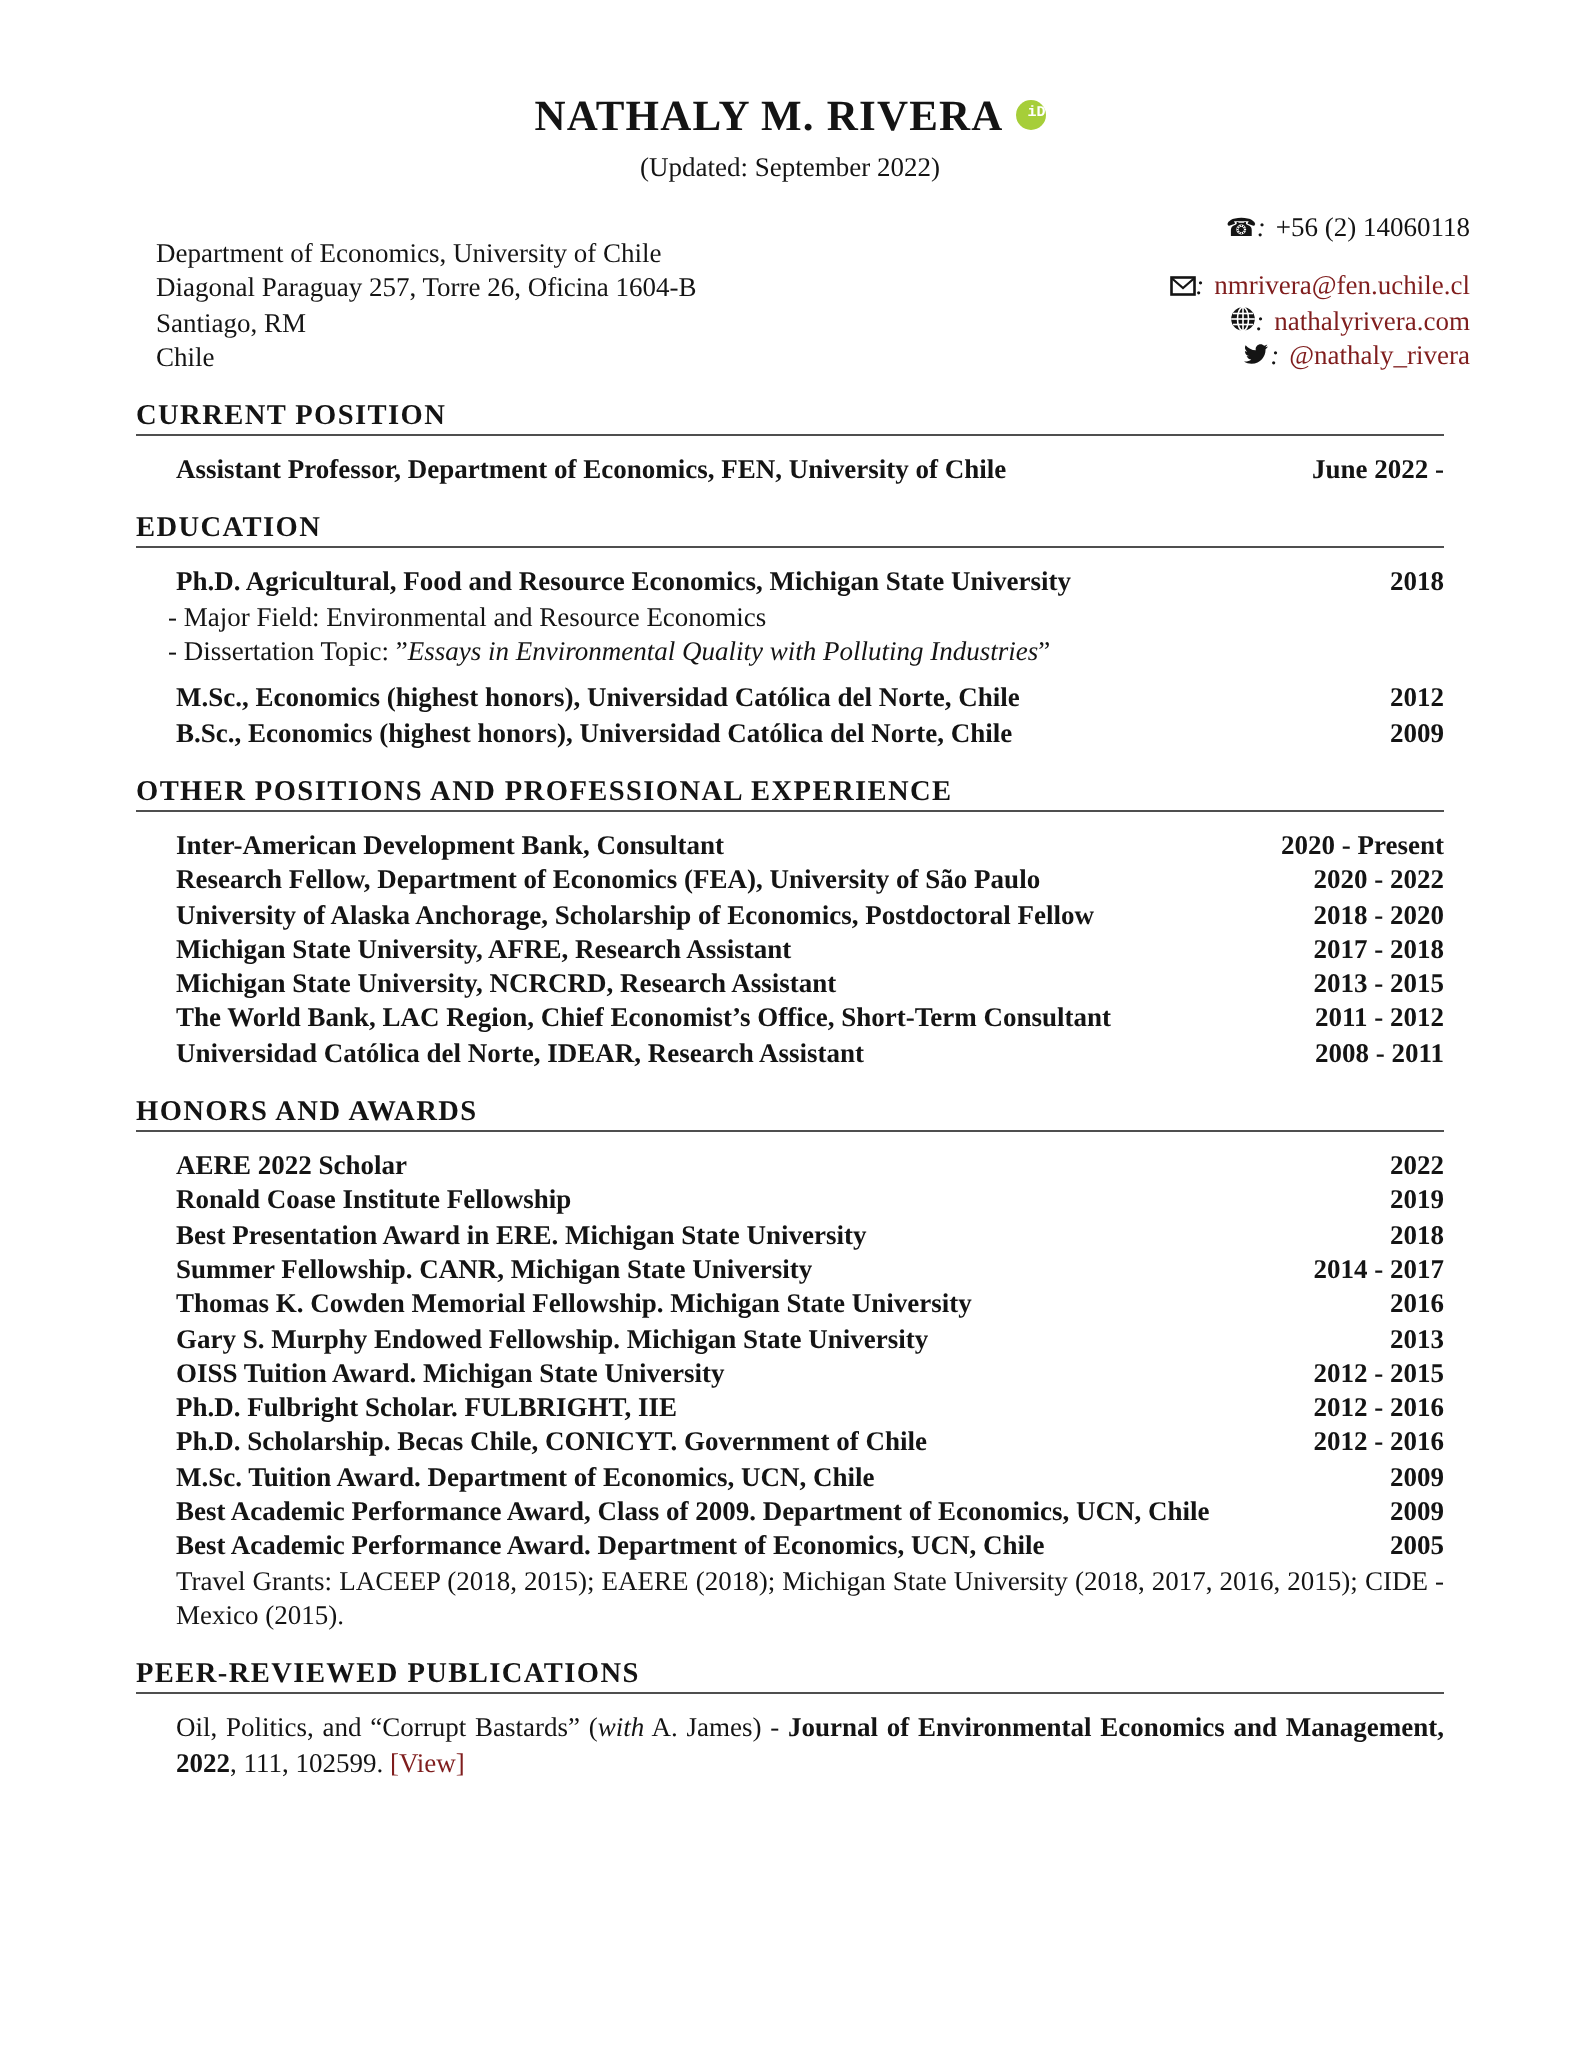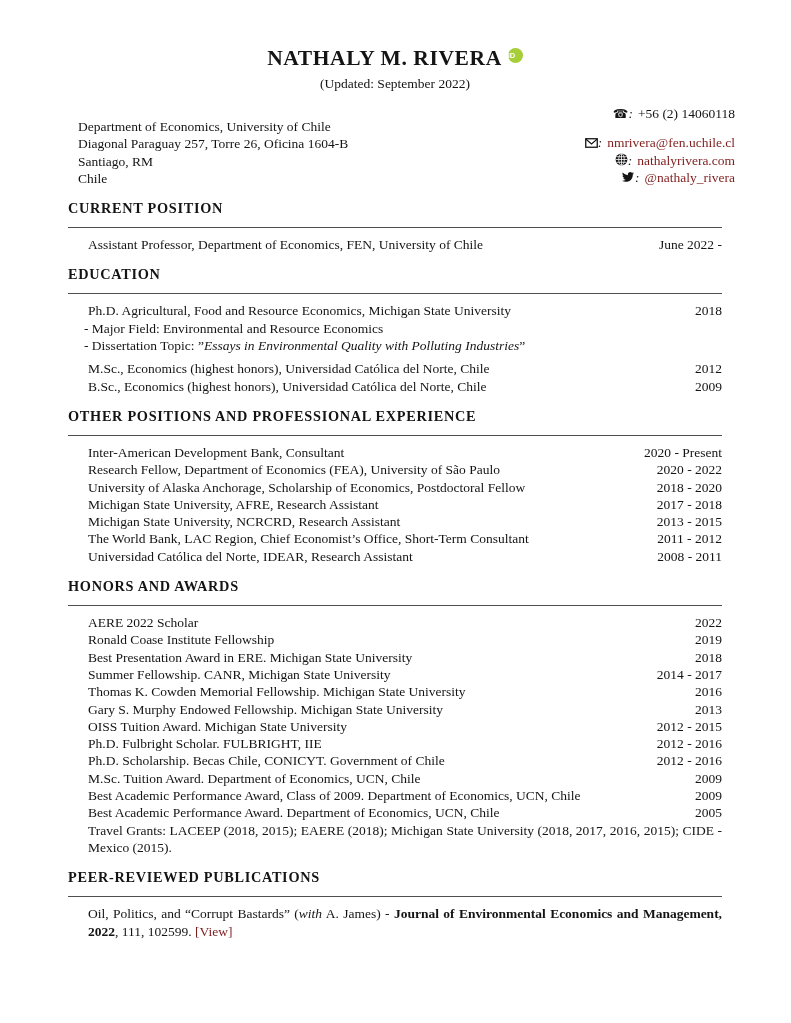--- a/index.html
+++ b/index.html
@@ -11,44 +11,44 @@
     font-size:13.5px;
     overflow:hidden;
   }
   .page { width:791px; height:1023px; padding:46px 69px 0 68px; }
 
   
   .name-line { text-align:center; font-size:21.5px; font-weight:bold; letter-spacing:0.6px; }
   .orcid-badge {
     display:inline-block; width:15px; height:15px; border-radius:50%;
     background:#a6ce39; color:#ffffff;
-    font-family:Liberation Sans, sans-serif; font-weight:bold; font-size:7.5px;
-    line-height:15px; text-align:left; vertical-align:7px; margin-left:6px;
+    font-family:Liberation Mono, monospace; font-weight:bold; font-size:7.5px;
+    line-height:15px; text-align:right; vertical-align:7px; margin-left:6px;
     letter-spacing:0; text-decoration:none; cursor:pointer;
   }
   .updated-line { text-align:center; margin-top:5px; }
 
   
   .contact { display:flex; justify-content:space-between; margin-top:13px; margin-right:-13px; padding-left:10px; }
   .c-left { margin-top:13px; line-height:17.3px; }
   .c-right { text-align:right; line-height:17.3px; }
   .c-gap { height:12px; }
   .c-colon { font-style:italic; margin-right:5px; }
   a.link, span.link { color:#7f1d1d; text-decoration:none; cursor:pointer; }
   .phone-glyph { font-family:"DejaVu Sans", sans-serif; font-size:12.5px; }
   svg.cicon { vertical-align:-1px; }
 
   
   .sec { margin-top:13px; }
   .sec-h {
     font-weight:bold; font-size:14.3px; letter-spacing:0.7px;
-    padding-bottom:10px; border-bottom:1px solid #4f4f4f; margin-bottom:8px;
+    padding-bottom:0; border-bottom:1px solid #4f4f4f; margin-bottom:8px;
   }
   .rows { padding-left:20px; line-height:17.3px; }
-  .row { display:flex; justify-content:space-between; }
+  .row { display:flex; justify-content:space-between;font-weight:bold; }
   .row .d { white-space:nowrap; padding-left:12px; }
   .subrow { margin-left:-4px; }
   .gap6 { height:6px; }
   .it { font-style:italic; }
   .note { text-align:justify; }
   .pub { padding-left:20px; line-height:17.3px; text-align:justify; }
   .pub .j { font-weight:bold; }
 </style>
 </head>
 <body>

